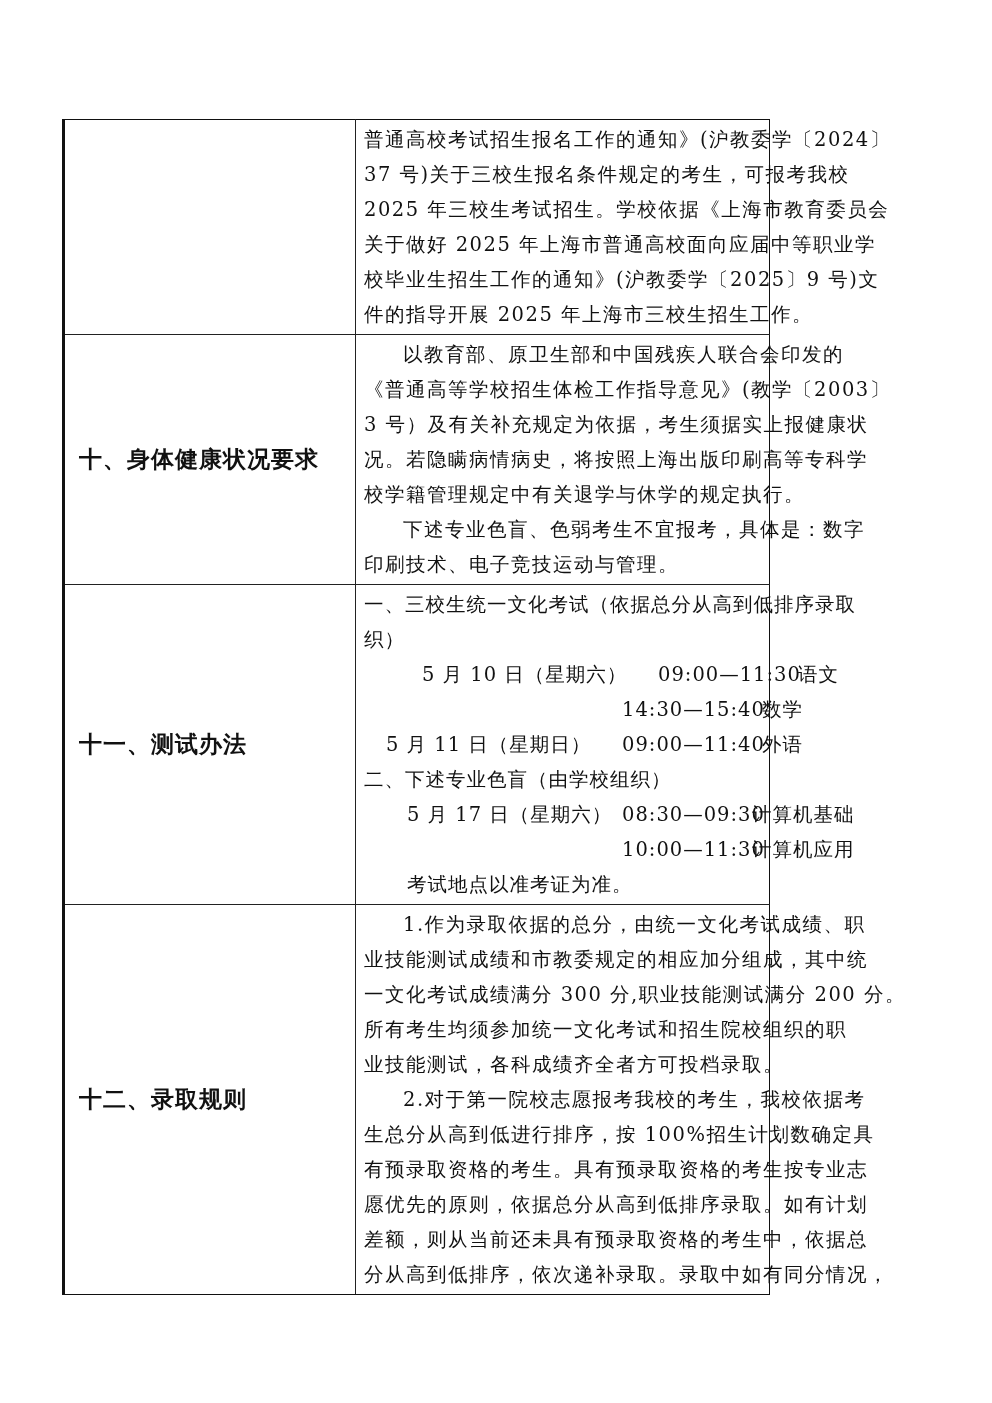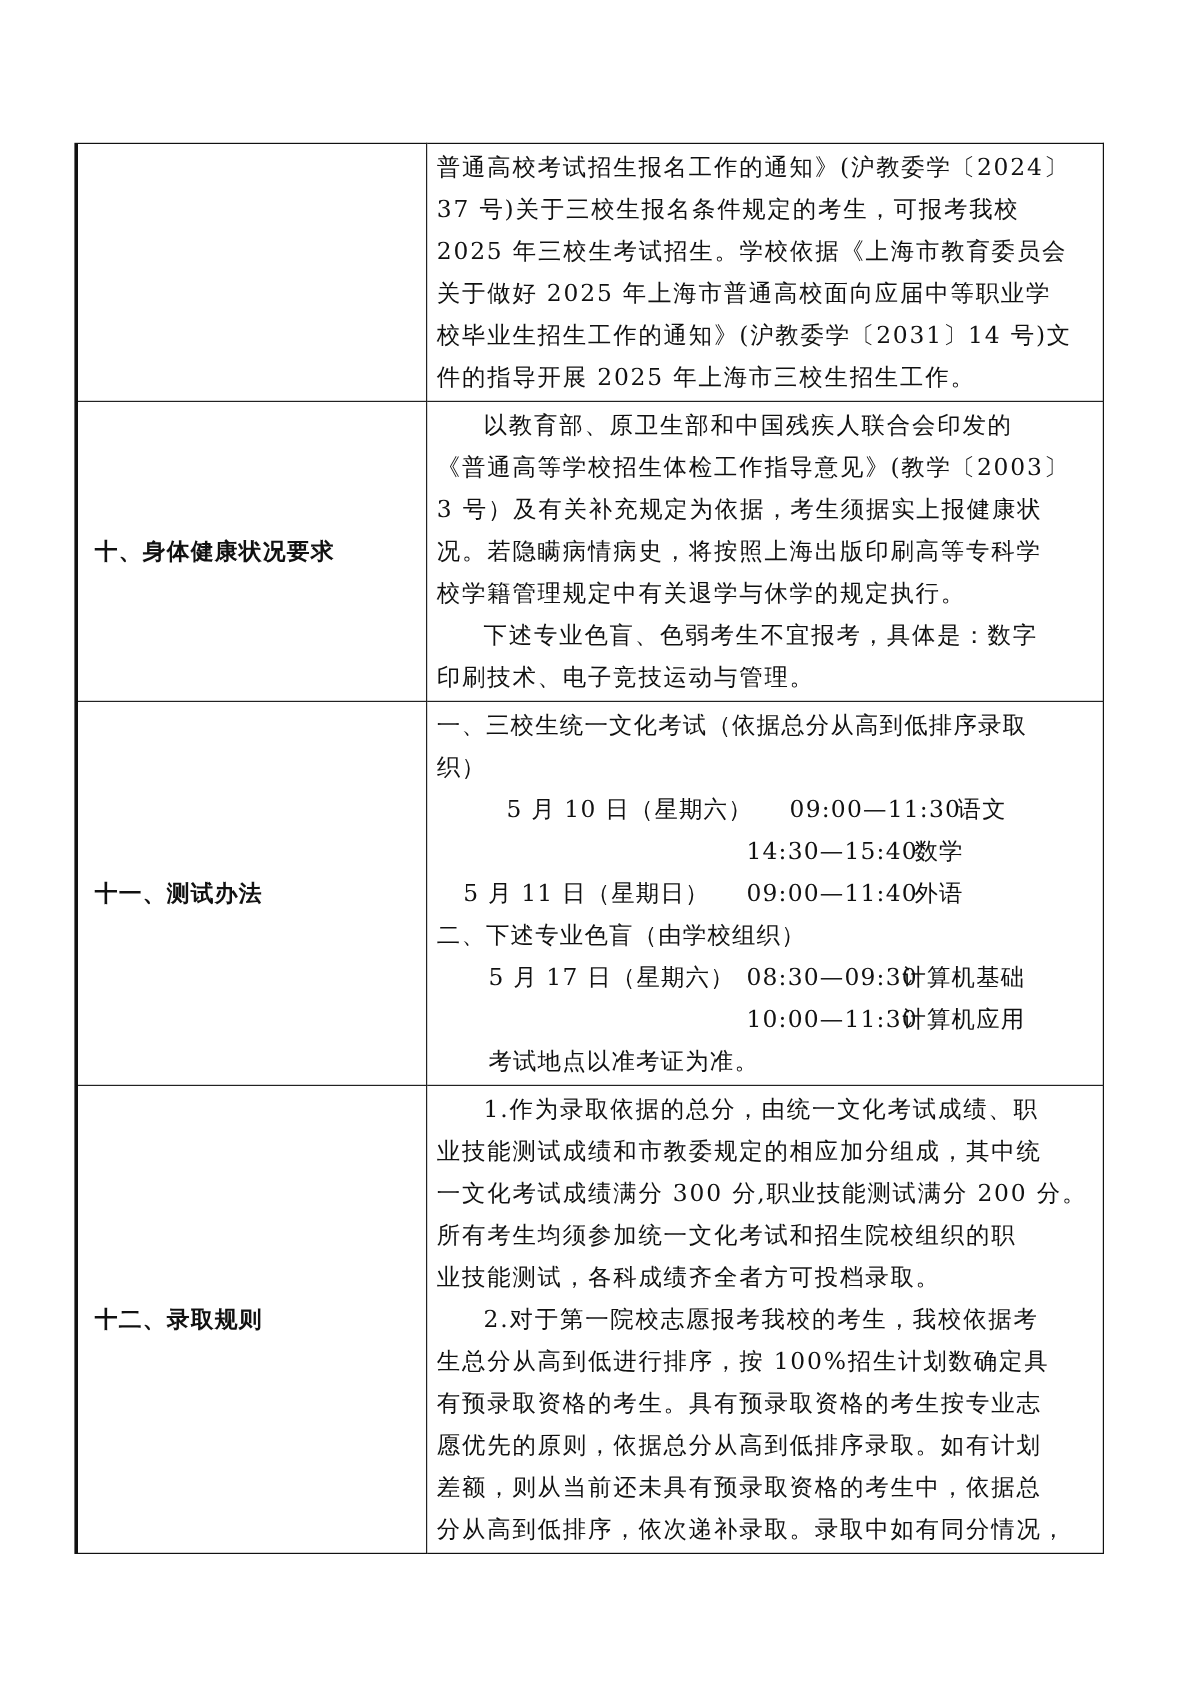--- a/index.html
+++ b/index.html
@@ -1,26 +1,26 @@
 <!DOCTYPE html>
 <html><head>
 <meta charset="utf-8">
 <style>
   html, body { margin: 0; padding: 0; background: #ffffff; }
   body { width: 992px; height: 1403px; position: relative; overflow: hidden;
          font-family: "DejaVu Serif", "Liberation Serif", serif; color: #111; }
-  .page-table { position: absolute; left: 62px; top: 119px; width: 858px;
+  .page-table { position: absolute; left: 62px; top: 119px; width: 708px;
                 border-collapse: collapse; table-layout: fixed; }
   .page-table td { border: 1px solid #222; vertical-align: top; padding: 0; }
   .page-table tr td:first-child { border-left: 3px solid #111; width: 290px; }
   .page-table tr:first-child td { border-top: 1.5px solid #111; }
   .page-table tr:last-child td { border-bottom: 1.5px solid #111; }
   .page-table tr td:last-child { border-right: 1.5px solid #111; }
   .label-cell { vertical-align: middle !important; }
-  .label { display: block; padding-left: 14px; font-size: 19px; letter-spacing: 1px;
+  .label { display: block; padding-left: 14px; font-size: 23px; letter-spacing: 1px;
            font-family: "DejaVu Sans", "Liberation Sans", sans-serif; font-weight: bold; }
   .content { padding: 2px 6px 2px 8px; font-size: 19.5px; line-height: 35px;
              text-align: justify; letter-spacing: 1.5px; }
   .line { display: block; white-space: nowrap; }
   .indent { padding-left: 39px; }
   .sched { display: block; white-space: pre; }
   .r1 td { height: 210px; }
   .r2 td { height: 248px; }
   .r3 td { height: 314px; }
   .r4 td { height: 380px; }
@@ -33,21 +33,21 @@
       <tr class="r1">
     <td class="label-cell">
       <span class="label"></span>
     </td>
     <td>
       <div class="content">
         <span class="line">普通高校考试招生报名工作的通知》(沪教委学〔2024〕</span>
         <span class="line">37 号)关于三校生报名条件规定的考生，可报考我校</span>
         <span class="line">2025 年三校生考试招生。学校依据《上海市教育委员会</span>
         <span class="line">关于做好 2025 年上海市普通高校面向应届中等职业学</span>
-        <span class="line">校毕业生招生工作的通知》(沪教委学〔2031〕14 号)文</span>
+        <span class="line">校毕业生招生工作的通知》(沪教委学〔2025〕9 号)文</span>
         <span class="line">件的指导开展 2025 年上海市三校生招生工作。</span>
       </div>
     </td>
   </tr>
 
   <tr class="r2">
     <td class="label-cell">
       <span class="label">十、身体健康状况要求</span>
     </td>
     <td>

